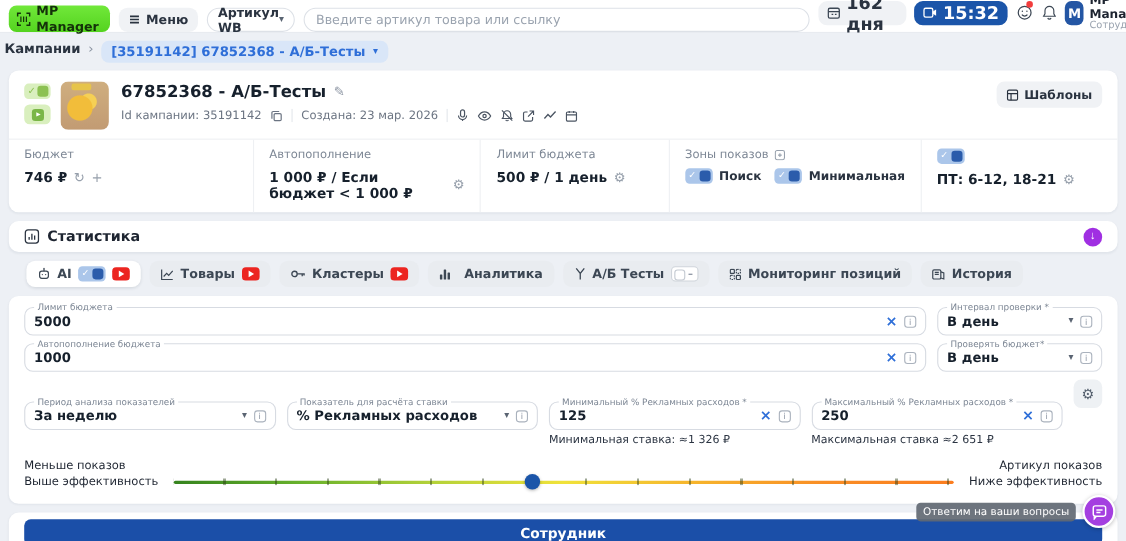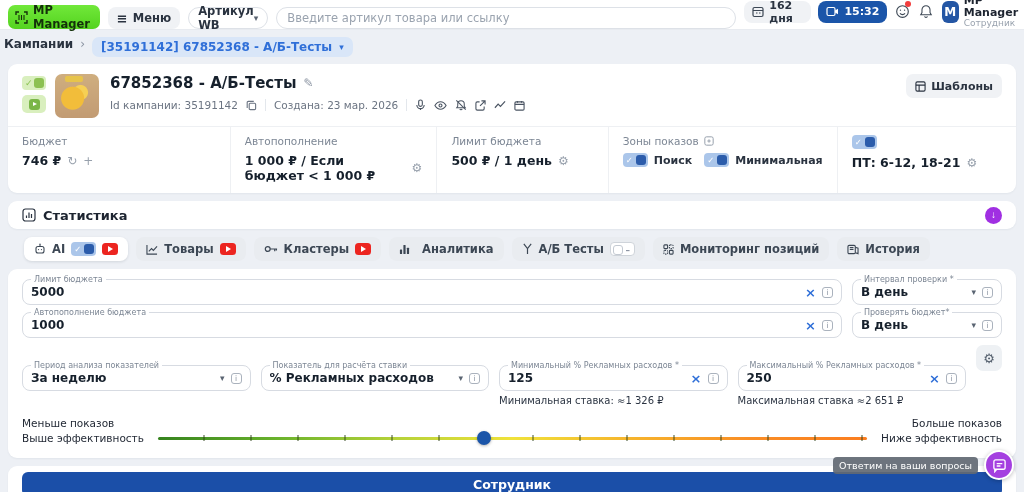--- a/index.html
+++ b/index.html
@@ -11,21 +11,21 @@
   .topbar { height:30px; background:#fff; display:flex; align-items:flex-end; gap:8px; padding:0 8px; border-bottom:1px solid #e8ebf0; }
   .logo { height:24px; background:linear-gradient(180deg,#71e83a,#54d31f); border-radius:7px; display:flex; align-items:center; gap:5px; padding:0 10px 0 7px; font-weight:bold; font-size:11.5px; color:#14310a; cursor:pointer; }
   .menu-btn { height:22px; background:#f0f2f5; border:none; border-radius:8px; display:flex; align-items:center; gap:5px; padding:0 9px; font-size:11.5px; font-weight:600; color:#2a3340; cursor:pointer; font-family:inherit; }
   .hamb { font-size:13px; line-height:1; color:#2a3340; }
   .sel-pill { height:22px; width:118px; border:1px solid #dde1e7; border-radius:12px; display:flex; align-items:center; justify-content:space-between; padding:0 9px; font-size:11.5px; font-weight:600; color:#2a3340; cursor:pointer; }
   .caret { font-size:9px; color:#5a6472; }
   .search-wrap { flex:0 0 460px; }
   .search-wrap input { width:100%; height:22px; border:1px solid #dde1e7; border-radius:12px; padding:0 10px; font-size:11.5px; font-family:inherit; color:#1d2430; outline:none; }
   .search-wrap input::placeholder { color:#9aa3af; }
   .tb-right { margin-left:auto; display:flex; align-items:center; gap:7px; }
-  .pill { height:22px; background:#f0f2f5; border-radius:8px; display:flex; align-items:center; gap:5px; padding:0 8px; font-size:11px; font-weight:600; color:#2a3340; cursor:pointer; }
+  .pill { height:22px; background:#f0f2f5; border-radius:8px; display:flex; align-items:center; gap:5px; padding:0 8px; font-size:16px; font-weight:600; color:#2a3340; cursor:pointer; }
   .pill.blue { background:#1b55a9; color:#fff; }
   .iconbtn { position:relative; width:22px; height:22px; border:none; background:transparent; display:flex; align-items:center; justify-content:center; cursor:pointer; color:#3c4754; }
   .reddot { position:absolute; top:0; right:0; width:6px; height:6px; border-radius:50%; background:#f23d3d; }
   .user { display:flex; align-items:center; gap:5px; cursor:pointer; }
   .avatar { width:22px; height:22px; border-radius:6px; background:#2456a4; color:#fff; font-weight:bold; font-size:12px; display:flex; align-items:center; justify-content:center; }
   .uname { font-size:11px; font-weight:bold; line-height:1.1; }
   .urole { font-size:9px; color:#9aa3af; line-height:1.1; }
 
   
   .bc { display:flex; align-items:flex-start; gap:7px; padding:7px 4px; }
@@ -510,21 +510,21 @@
     <div class="s-lab">
       <div>Меньше показов</div>
       <div>Выше эффективность</div>
     </div>
     <div class="s-track-wrap">
       <div class="s-track"></div>
       <div class="s-ticks"></div>
       <div class="s-handle" style="left: 46%;"></div>
     </div>
     <div class="s-lab right">
-      <div>Больше показов</div>
+      <div>Артикул показов</div>
       <div>Ниже эффективность</div>
     </div>
   </div>
 </section>
 
 <section class="card save-card">
   <button class="save-btn">Сотрудник</button>
 </section>
 
 <div class="chat-wrap">

